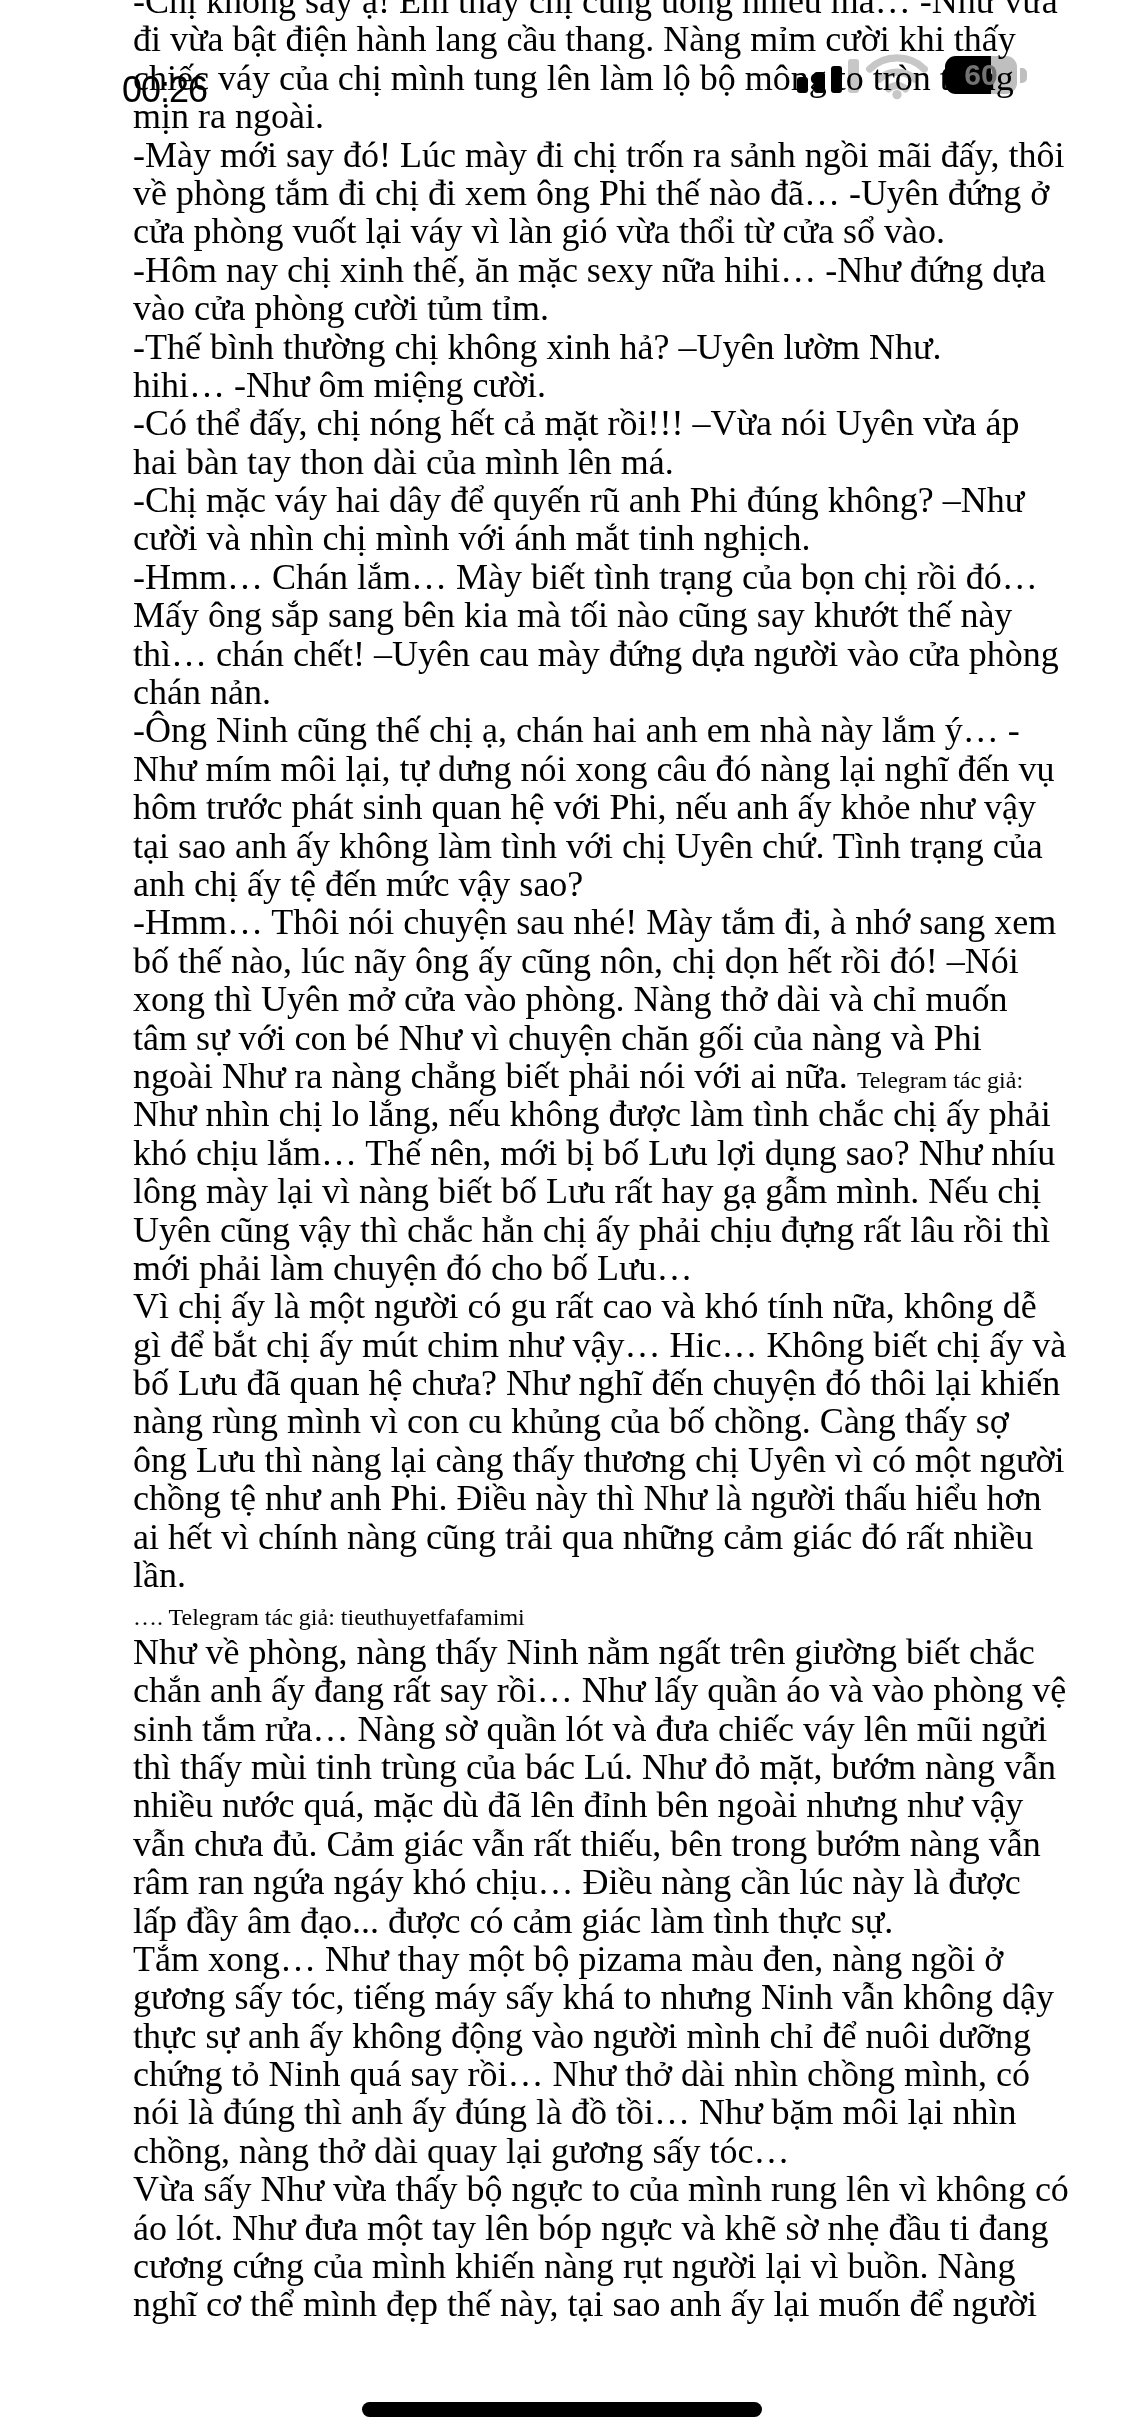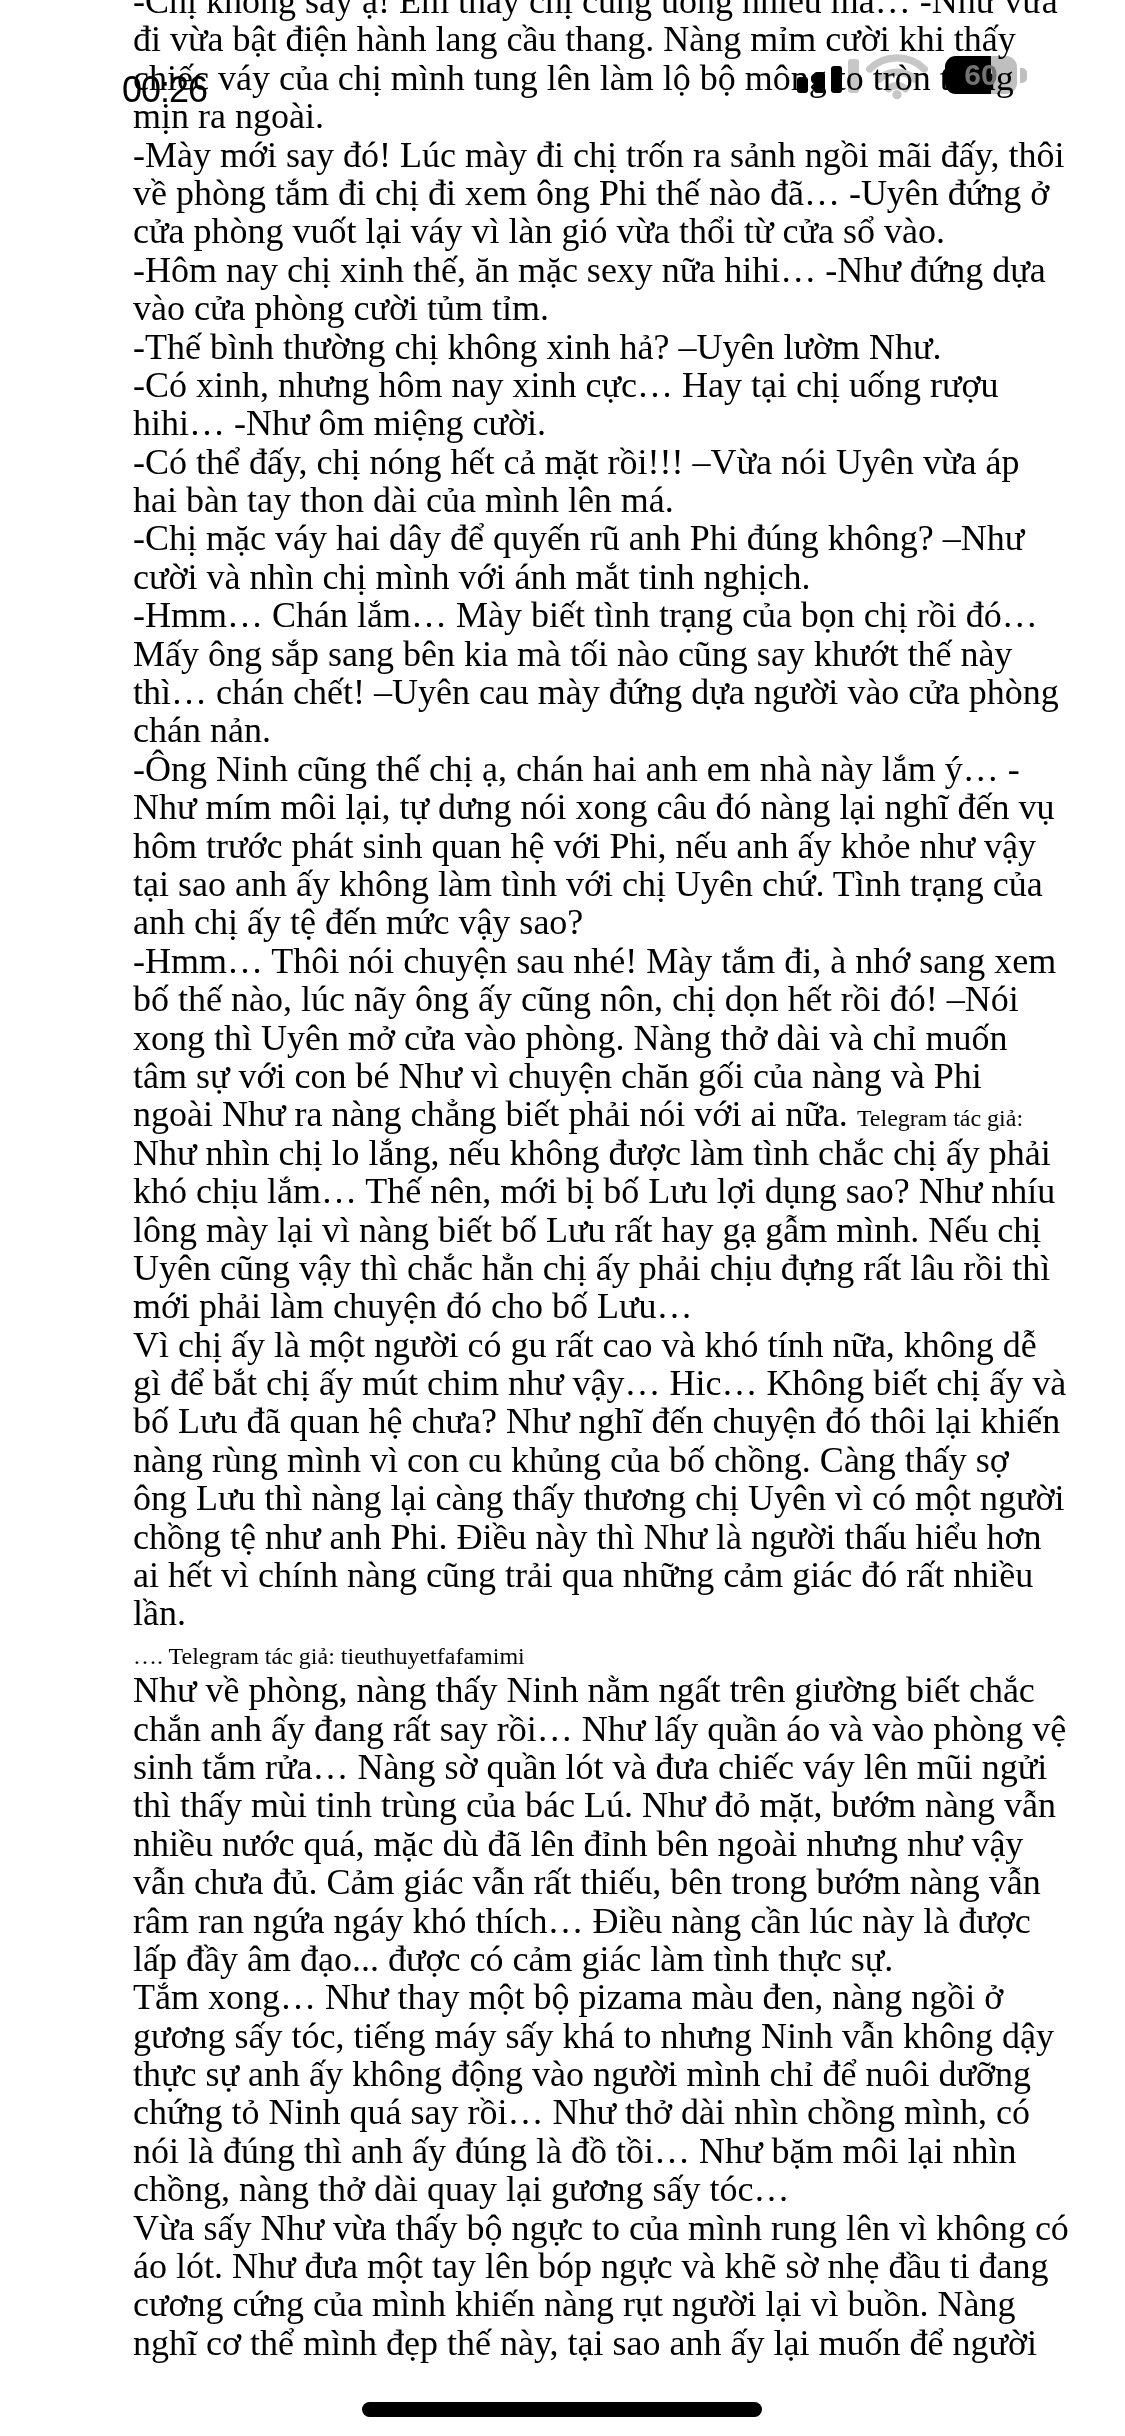--- a/index.html
+++ b/index.html
@@ -35,21 +35,20 @@
       <div class="line"><span>-Chị không say ạ! Em thấy chị cũng uống nhiều mà… -Như vừa</span></div>
       <div class="line"><span>đi vừa bật điện hành lang cầu thang. Nàng mỉm cười khi thấy</span></div>
       <div class="line"><span>chiếc váy của chị mình tung lên làm lộ bộ mông to tròn trắng</span></div>
       <div class="line"><span>mịn ra ngoài.</span></div>
       <div class="line"><span>-Mày mới say đó! Lúc mày đi chị trốn ra sảnh ngồi mãi đấy, thôi</span></div>
       <div class="line"><span>về phòng tắm đi chị đi xem ông Phi thế nào đã… -Uyên đứng ở</span></div>
       <div class="line"><span>cửa phòng vuốt lại váy vì làn gió vừa thổi từ cửa sổ vào.</span></div>
       <div class="line"><span>-Hôm nay chị xinh thế, ăn mặc sexy nữa hihi… -Như đứng dựa</span></div>
       <div class="line"><span>vào cửa phòng cười tủm tỉm.</span></div>
       <div class="line"><span>-Thế bình thường chị không xinh hả? –Uyên lườm Như.</span></div>
-      <div class="line"><span>-Có xinh, nhưng hôm nay xinh cực… Hay tại chị uống rượu</span></div>
       <div class="line"><span>hihi… -Như ôm miệng cười.</span></div>
       <div class="line"><span>-Có thể đấy, chị nóng hết cả mặt rồi!!! –Vừa nói Uyên vừa áp</span></div>
       <div class="line"><span>hai bàn tay thon dài của mình lên má.</span></div>
       <div class="line"><span>-Chị mặc váy hai dây để quyến rũ anh Phi đúng không? –Như</span></div>
       <div class="line"><span>cười và nhìn chị mình với ánh mắt tinh nghịch.</span></div>
       <div class="line"><span>-Hmm… Chán lắm… Mày biết tình trạng của bọn chị rồi đó…</span></div>
       <div class="line"><span>Mấy ông sắp sang bên kia mà tối nào cũng say khướt thế này</span></div>
       <div class="line"><span>thì… chán chết! –Uyên cau mày đứng dựa người vào cửa phòng</span></div>
       <div class="line"><span>chán nản.</span></div>
       <div class="line"><span>-Ông Ninh cũng thế chị ạ, chán hai anh em nhà này lắm ý… -</span></div>
@@ -75,21 +74,21 @@
       <div class="line"><span>chồng tệ như anh Phi. Điều này thì Như là người thấu hiểu hơn</span></div>
       <div class="line"><span>ai hết vì chính nàng cũng trải qua những cảm giác đó rất nhiều</span></div>
       <div class="line"><span>lần.</span></div>
       <div class="line"><span class="small">…. Telegram tác giả: tieuthuyetfafamimi</span></div>
       <div class="line"><span>Như về phòng, nàng thấy Ninh nằm ngất trên giường biết chắc</span></div>
       <div class="line"><span>chắn anh ấy đang rất say rồi… Như lấy quần áo và vào phòng vệ</span></div>
       <div class="line"><span>sinh tắm rửa… Nàng sờ quần lót và đưa chiếc váy lên mũi ngửi</span></div>
       <div class="line"><span>thì thấy mùi tinh trùng của bác Lú. Như đỏ mặt, bướm nàng vẫn</span></div>
       <div class="line"><span>nhiều nước quá, mặc dù đã lên đỉnh bên ngoài nhưng như vậy</span></div>
       <div class="line"><span>vẫn chưa đủ. Cảm giác vẫn rất thiếu, bên trong bướm nàng vẫn</span></div>
-      <div class="line"><span>râm ran ngứa ngáy khó thích… Điều nàng cần lúc này là được</span></div>
+      <div class="line"><span>râm ran ngứa ngáy khó chịu… Điều nàng cần lúc này là được</span></div>
       <div class="line"><span>lấp đầy âm đạo... được có cảm giác làm tình thực sự.</span></div>
       <div class="line"><span>Tắm xong… Như thay một bộ pizama màu đen, nàng ngồi ở</span></div>
       <div class="line"><span>gương sấy tóc, tiếng máy sấy khá to nhưng Ninh vẫn không dậy</span></div>
       <div class="line"><span>thực sự anh ấy không động vào người mình chỉ để nuôi dưỡng</span></div>
       <div class="line"><span>chứng tỏ Ninh quá say rồi… Như thở dài nhìn chồng mình, có</span></div>
       <div class="line"><span>nói là đúng thì anh ấy đúng là đồ tồi… Như bặm môi lại nhìn</span></div>
       <div class="line"><span>chồng, nàng thở dài quay lại gương sấy tóc…</span></div>
       <div class="line"><span>Vừa sấy Như vừa thấy bộ ngực to của mình rung lên vì không có</span></div>
       <div class="line"><span>áo lót. Như đưa một tay lên bóp ngực và khẽ sờ nhẹ đầu ti đang</span></div>
       <div class="line"><span>cương cứng của mình khiến nàng rụt người lại vì buồn. Nàng</span></div>

